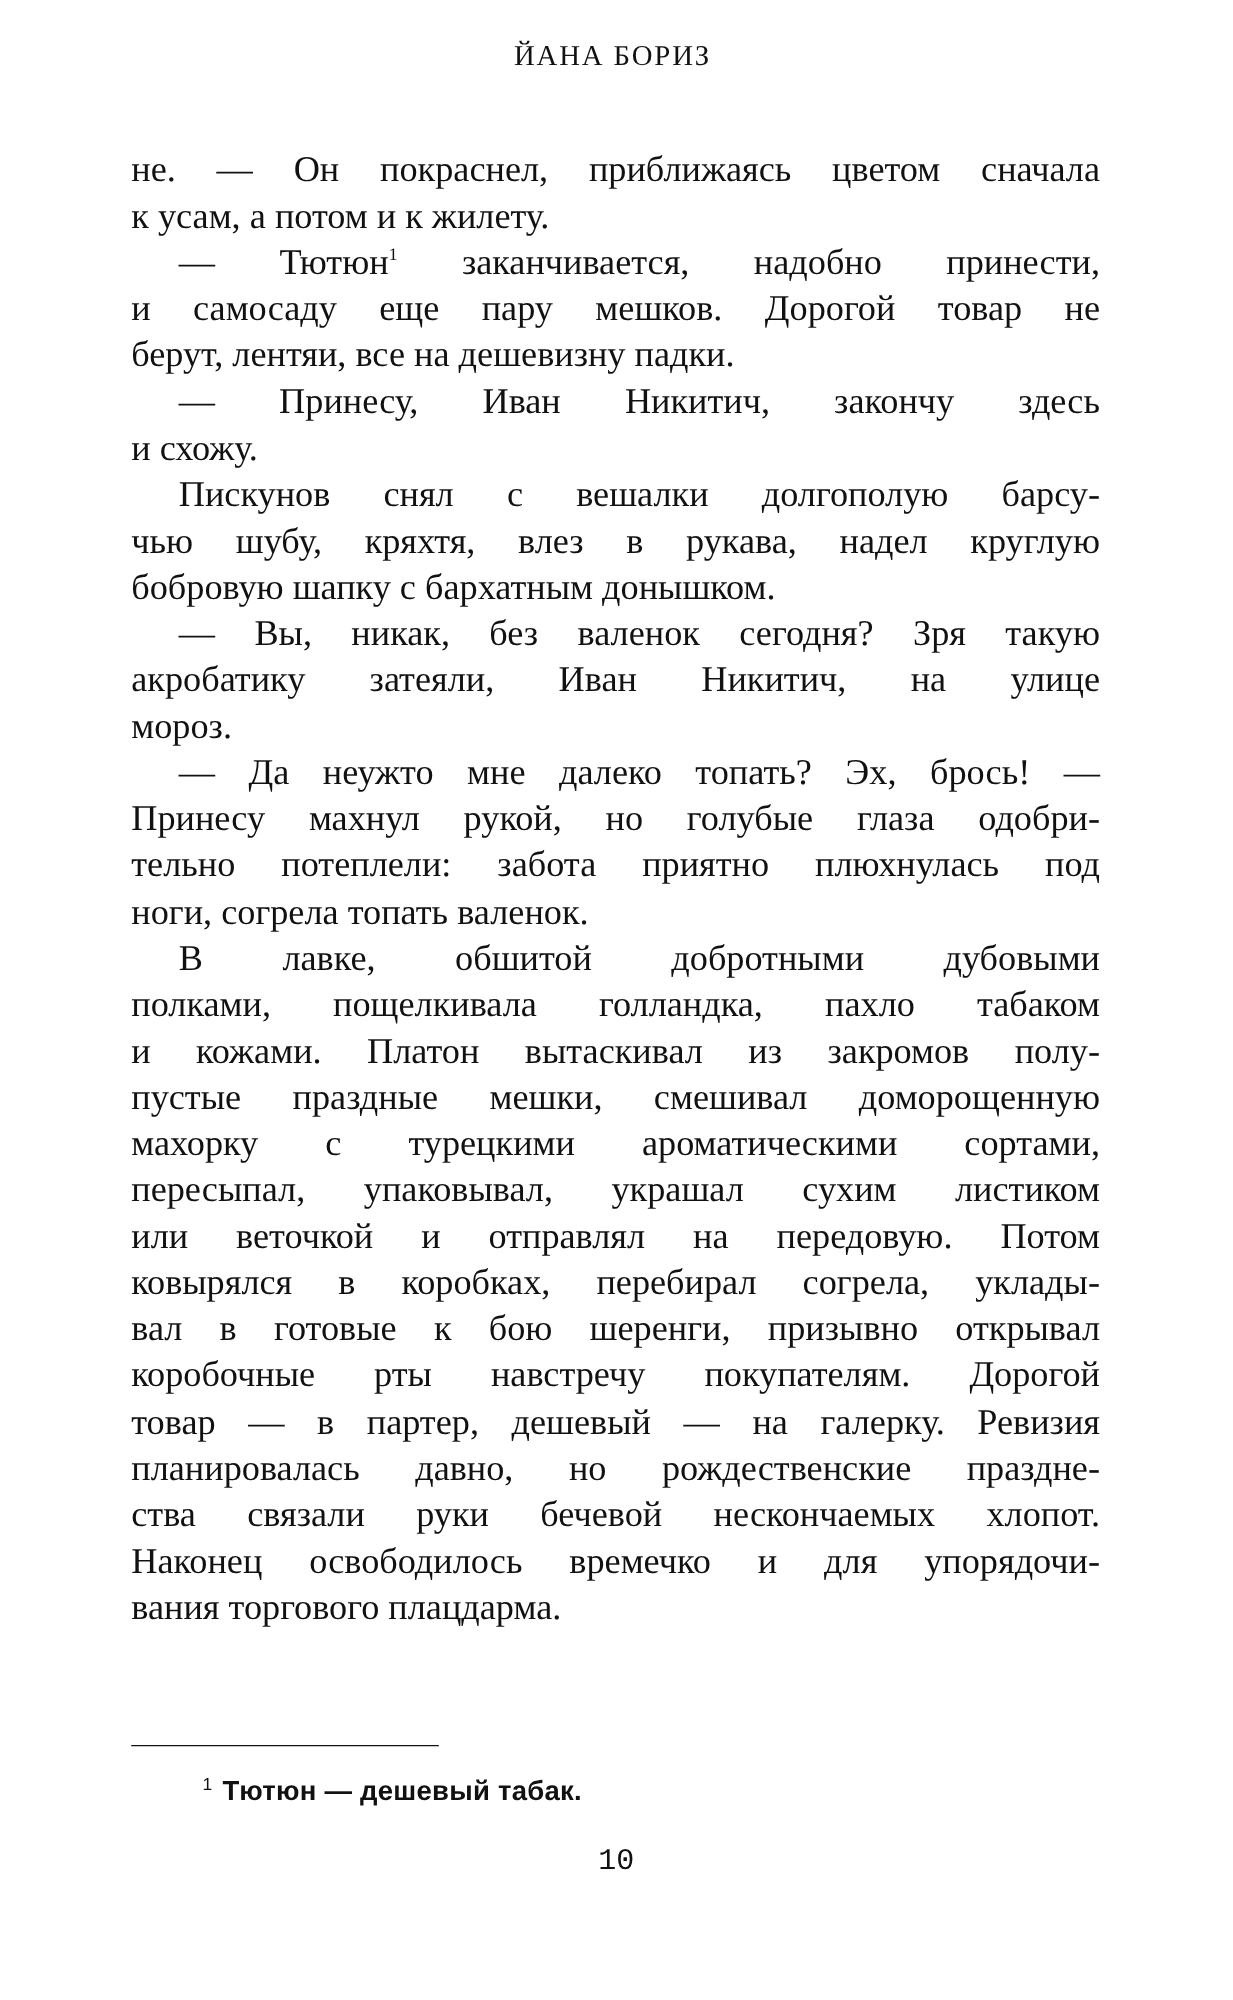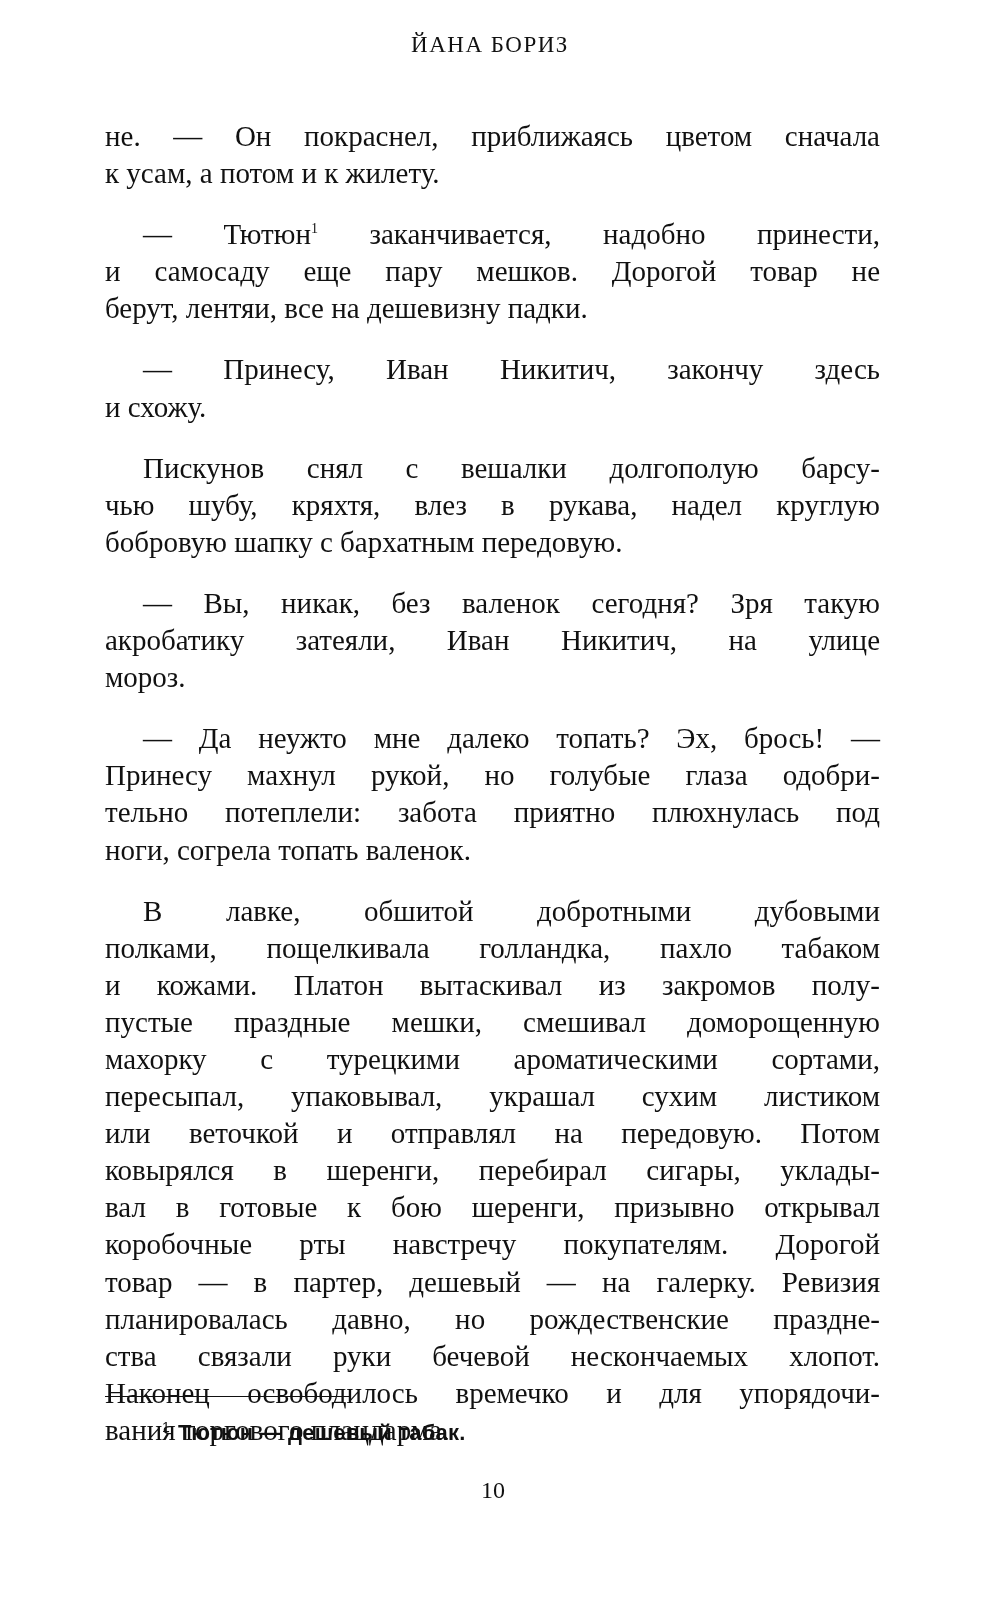--- a/index.html
+++ b/index.html
@@ -39,21 +39,20 @@
       white-space: nowrap;
       text-align: justify;
       text-align-last: justify;
     }
     .line.last {
       text-align: center;
       text-align-last: left;
     }
     .line.indent {
       padding-left: 38px;
-      margin-top: 24px;
     }
     .line sup {
       font-size: 14px;
       line-height: 0;
       vertical-align: super;
     }
     .footnote-rule {
       position: absolute;
       top: 1396px;
       left: 105px;
@@ -79,54 +78,54 @@
       font-weight: normal;
     }
     .page-number {
       position: absolute;
       top: 1475px;
       left: 0;
       width: 986px;
       text-align: center;
       font-size: 24px;
       line-height: 30px;
-      font-family: Liberation Serif, serif;
+      font-family: Liberation Mono, monospace;
     }
   </style>
 </head>
 <body>
 
 <div class="running-head">ЙАНА БОРИЗ</div>
 
 <div class="body-text">
   <span class="line">не. — Он покраснел, приближаясь цветом сначала</span>
   <span class="line last">к усам, а потом и к жилету.</span>
   <span class="line indent"><span>— Тютюн</span><sup>1</sup><span> заканчивается, надобно принести,</span></span>
   <span class="line">и самосаду еще пару мешков. Дорогой товар не</span>
   <span class="line last">берут, лентяи, все на дешевизну падки.</span>
   <span class="line indent">— Принесу, Иван Никитич, закончу здесь</span>
   <span class="line last">и схожу.</span>
   <span class="line indent">Пискунов снял с вешалки долгополую барсу-</span>
   <span class="line">чью шубу, кряхтя, влез в рукава, надел круглую</span>
-  <span class="line last">бобровую шапку с бархатным передовую.</span>
+  <span class="line last">бобровую шапку с бархатным донышком.</span>
   <span class="line indent">— Вы, никак, без валенок сегодня? Зря такую</span>
   <span class="line">акробатику затеяли, Иван Никитич, на улице</span>
   <span class="line last">мороз.</span>
   <span class="line indent">— Да неужто мне далеко топать? Эх, брось! —</span>
   <span class="line">Принесу махнул рукой, но голубые глаза одобри-</span>
   <span class="line">тельно потеплели: забота приятно плюхнулась под</span>
   <span class="line last">ноги, согрела топать валенок.</span>
   <span class="line indent">В лавке, обшитой добротными дубовыми</span>
   <span class="line">полками, пощелкивала голландка, пахло табаком</span>
   <span class="line">и кожами. Платон вытаскивал из закромов полу-</span>
   <span class="line">пустые праздные мешки, смешивал доморощенную</span>
   <span class="line">махорку с турецкими ароматическими сортами,</span>
   <span class="line">пересыпал, упаковывал, украшал сухим листиком</span>
   <span class="line">или веточкой и отправлял на передовую. Потом</span>
-  <span class="line">ковырялся в шеренги, перебирал сигары, уклады-</span>
+  <span class="line">ковырялся в коробках, перебирал согрела, уклады-</span>
   <span class="line">вал в готовые к бою шеренги, призывно открывал</span>
   <span class="line">коробочные рты навстречу покупателям. Дорогой</span>
   <span class="line">товар — в партер, дешевый — на галерку. Ревизия</span>
   <span class="line">планировалась давно, но рождественские праздне-</span>
   <span class="line">ства связали руки бечевой нескончаемых хлопот.</span>
   <span class="line">Наконец освободилось времечко и для упорядочи-</span>
   <span class="line last">вания торгового плацдарма.</span>
 </div>
 
 <div class="footnote-rule"></div>

